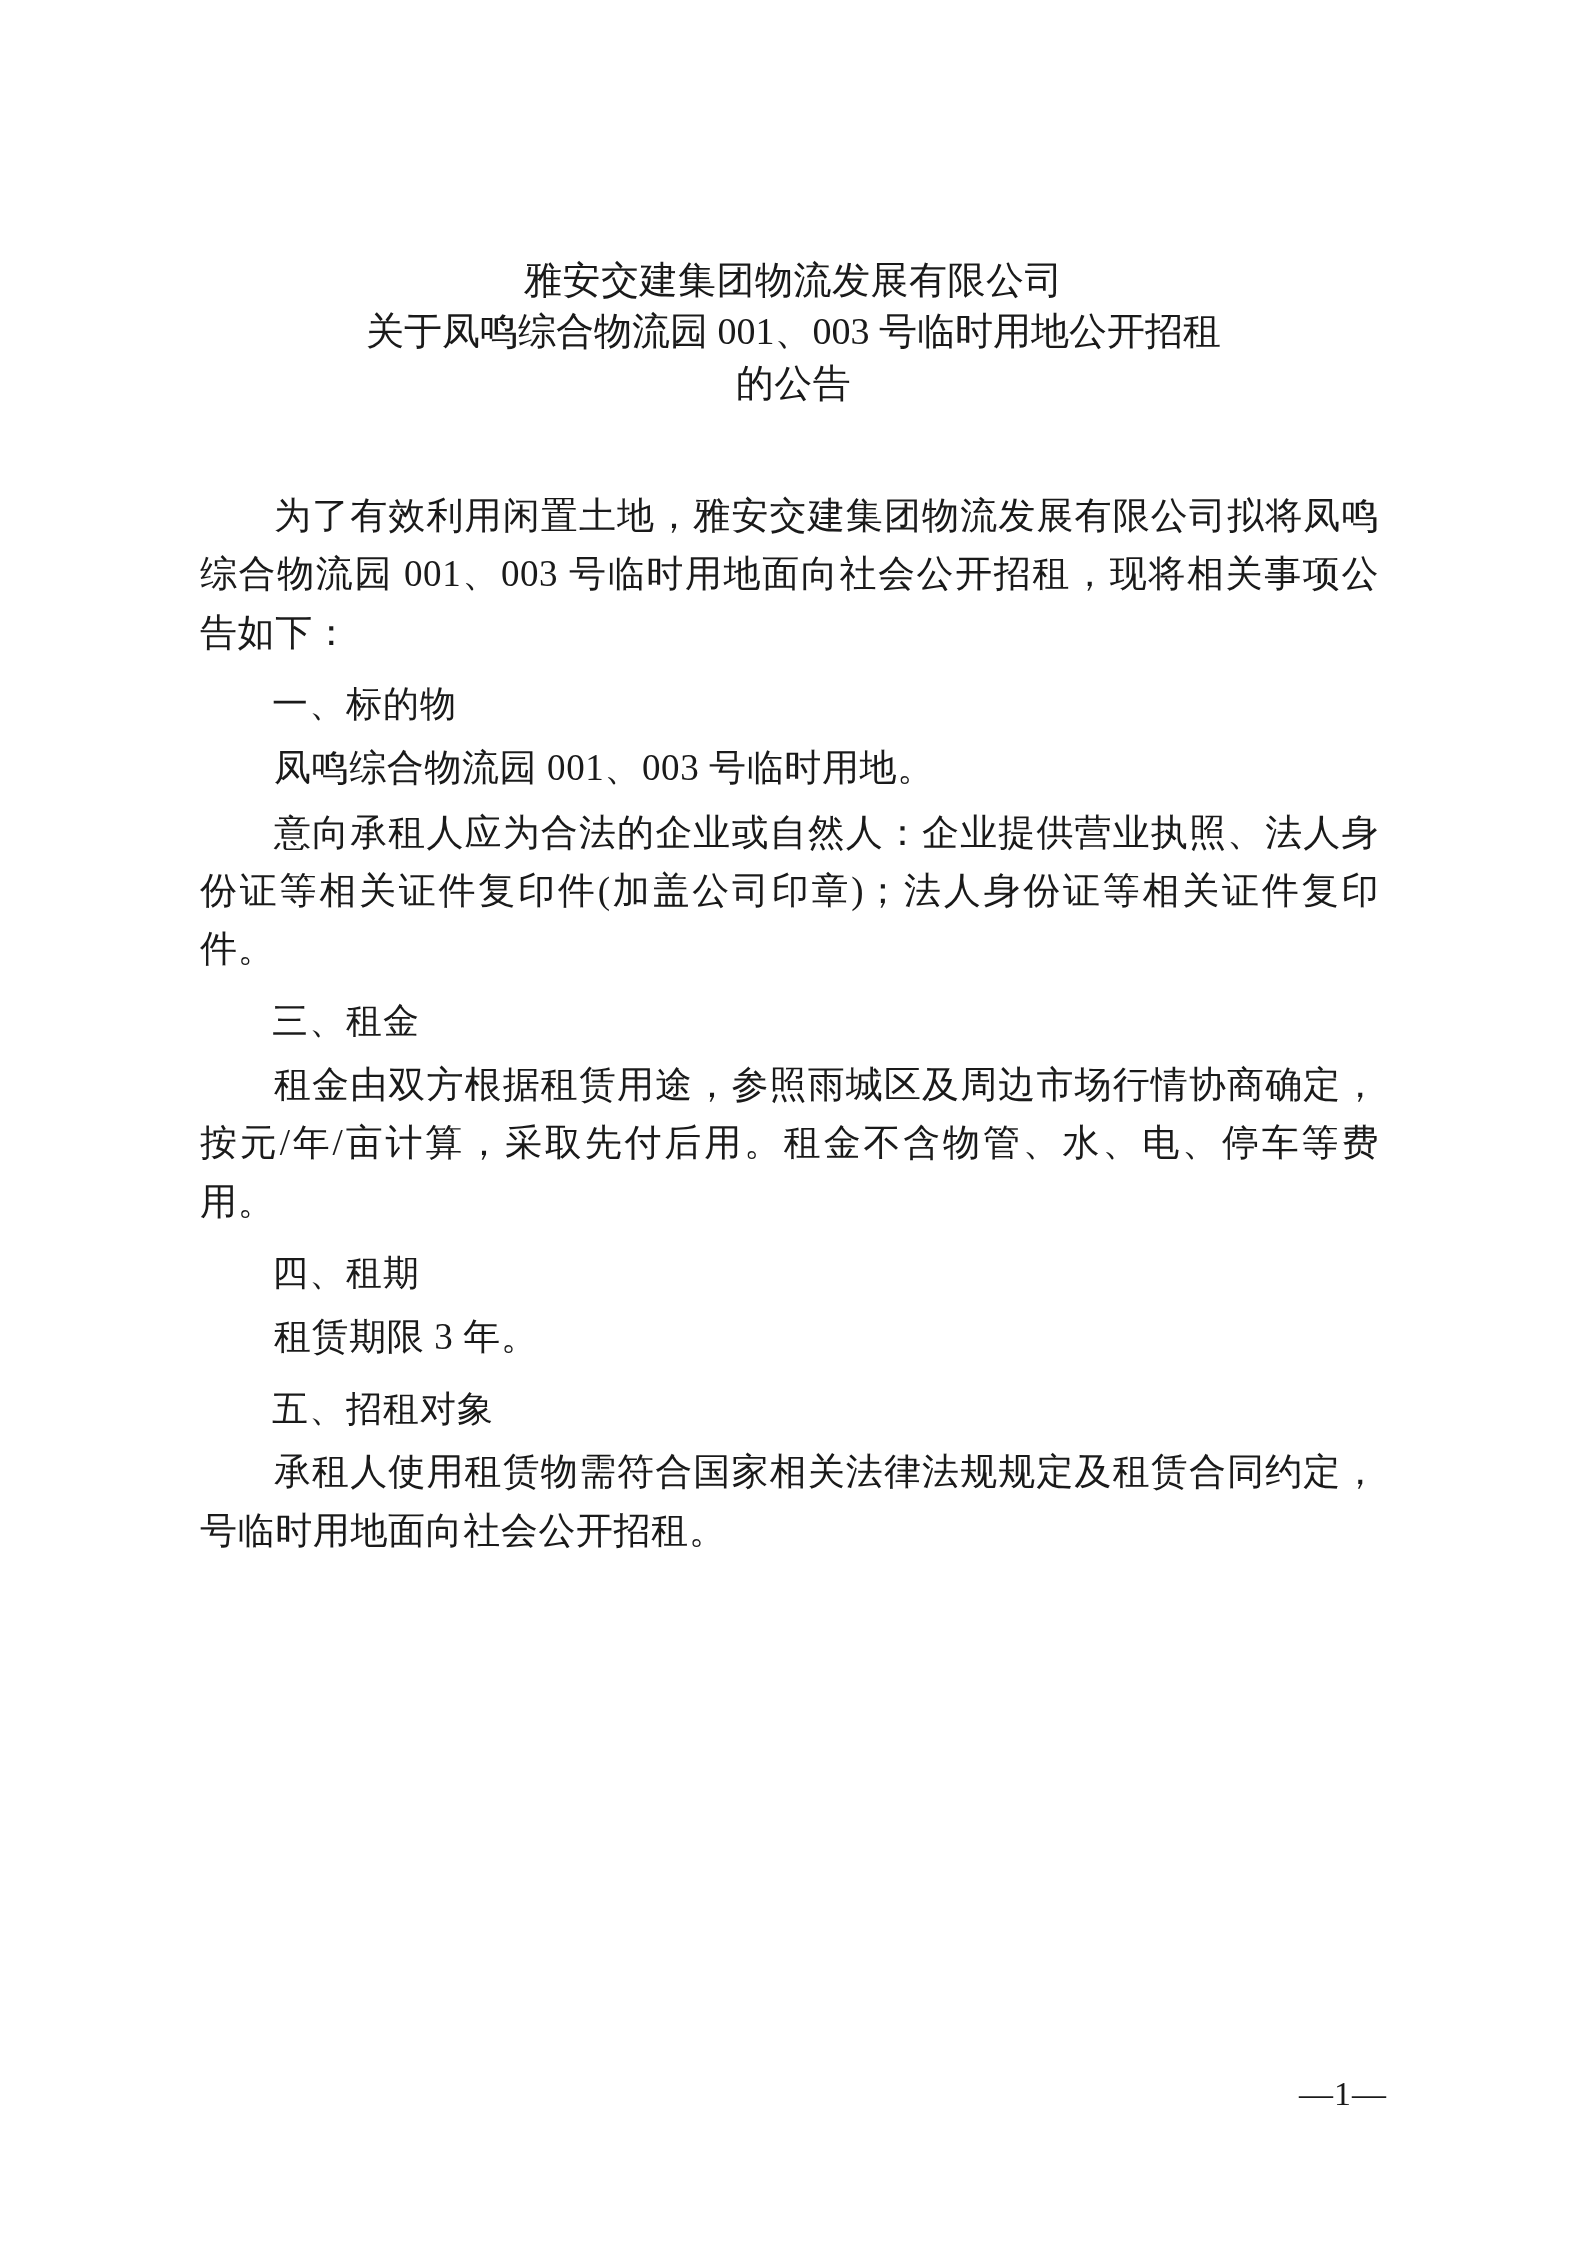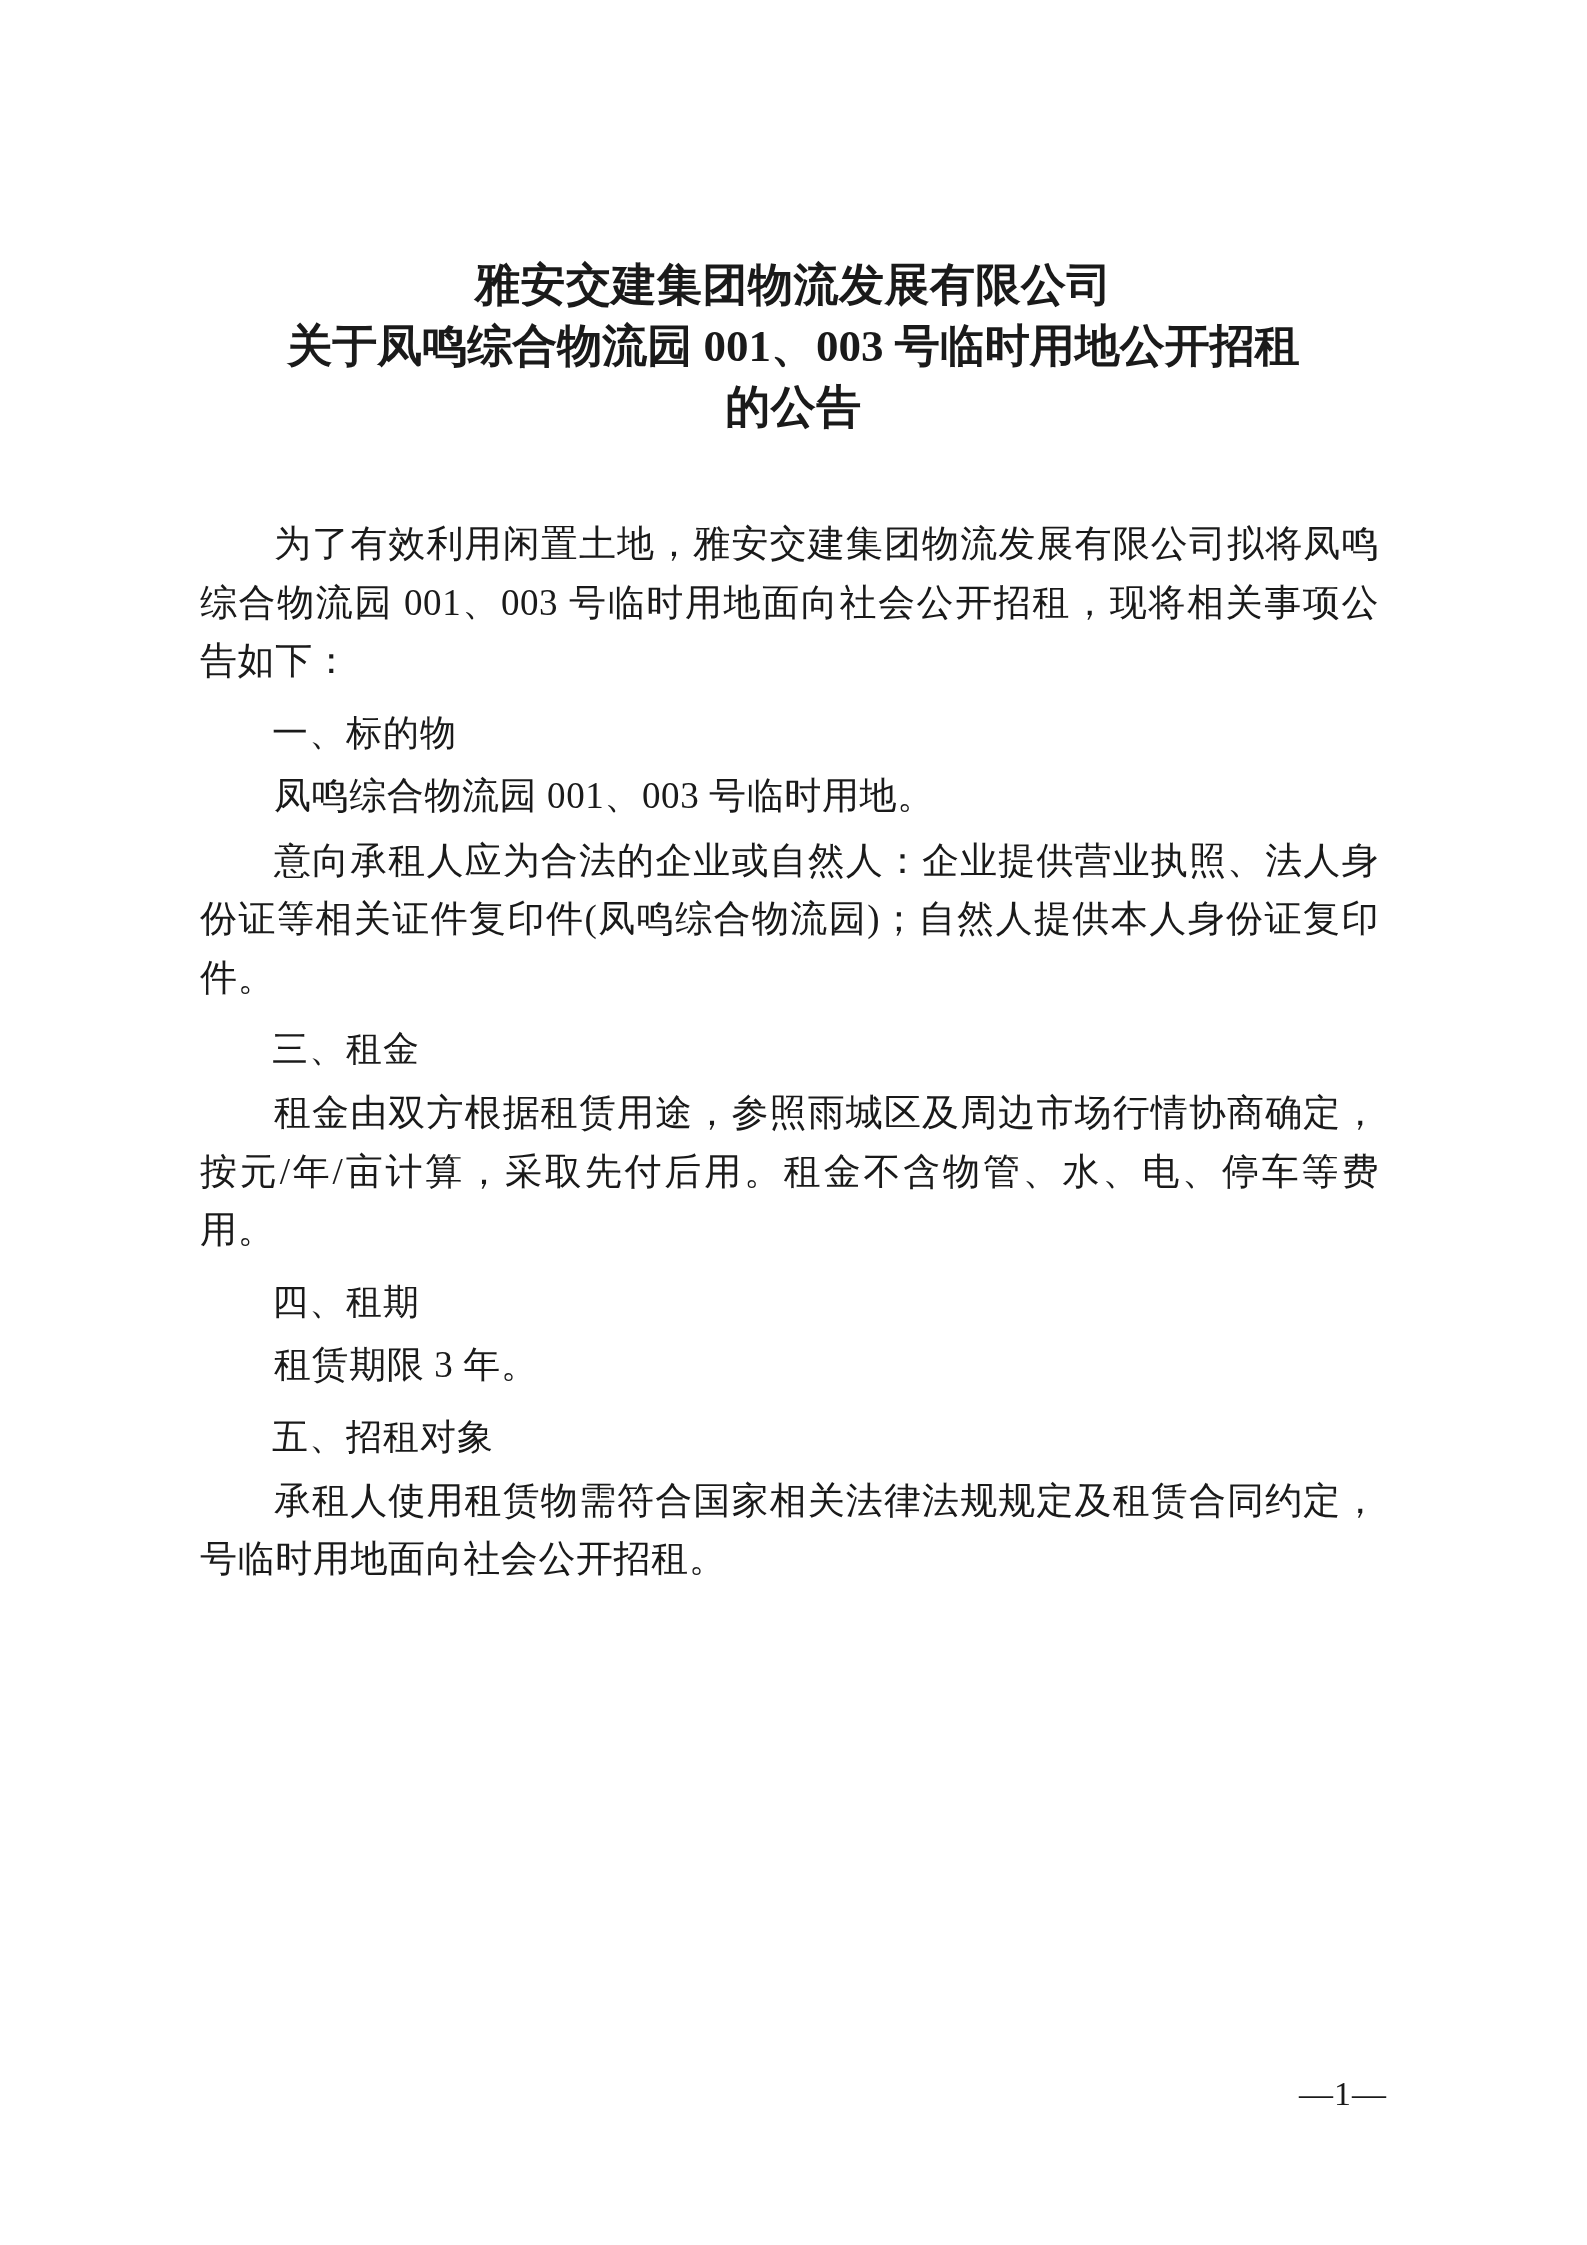--- a/index.html
+++ b/index.html
@@ -18,22 +18,22 @@
   .page {
     position: absolute;
     left: 0; top: 0;
     width: 1587px;
     height: 2245px;
     box-sizing: border-box;
     padding: 255px 200px 0 200px;
   }
   .title-block {
     text-align: center;
-    font-weight: bold;
-    font-size: 45px;
+    font-weight: normal;
+    font-size: 38px;
     line-height: 1.35;
     letter-spacing: 0.5px;
     margin-bottom: 78px;
   }
   .title-line {
     display: block;
     white-space: nowrap;
   }
   .title-line.wide {
     letter-spacing: 0px;
@@ -76,21 +76,21 @@
     <span class="title-line">的公告</span>
   </div>
 
   <div class="body-text">
 
     <p class="para">为了有效利用闲置土地，雅安交建集团物流发展有限公司拟将凤鸣综合物流园 001、003 号临时用地面向社会公开招租，现将相关事项公告如下：</p>
 
     <p class="heading">一、标的物</p>
     <p class="para">凤鸣综合物流园 001、003 号临时用地。</p>
 
-    <p class="para">意向承租人应为合法的企业或自然人：企业提供营业执照、法人身份证等相关证件复印件(凤鸣综合物流园)；自然人提供本人身份证复印件。</p>
+    <p class="para">意向承租人应为合法的企业或自然人：企业提供营业执照、法人身份证等相关证件复印件(加盖公司印章)；法人身份证等相关证件复印件。</p>
 
     <p class="heading">三、租金</p>
     <p class="para">租金由双方根据租赁用途，参照雨城区及周边市场行情协商确定，按元/年/亩计算，采取先付后用。租金不含物管、水、电、停车等费用。</p>
 
     <p class="heading">四、租期</p>
     <p class="para">租赁期限 3 年。</p>
 
     <p class="heading">五、招租对象</p>
     <p class="para">承租人使用租赁物需符合国家相关法律法规规定及租赁合同约定，号临时用地面向社会公开招租。</p>
 

